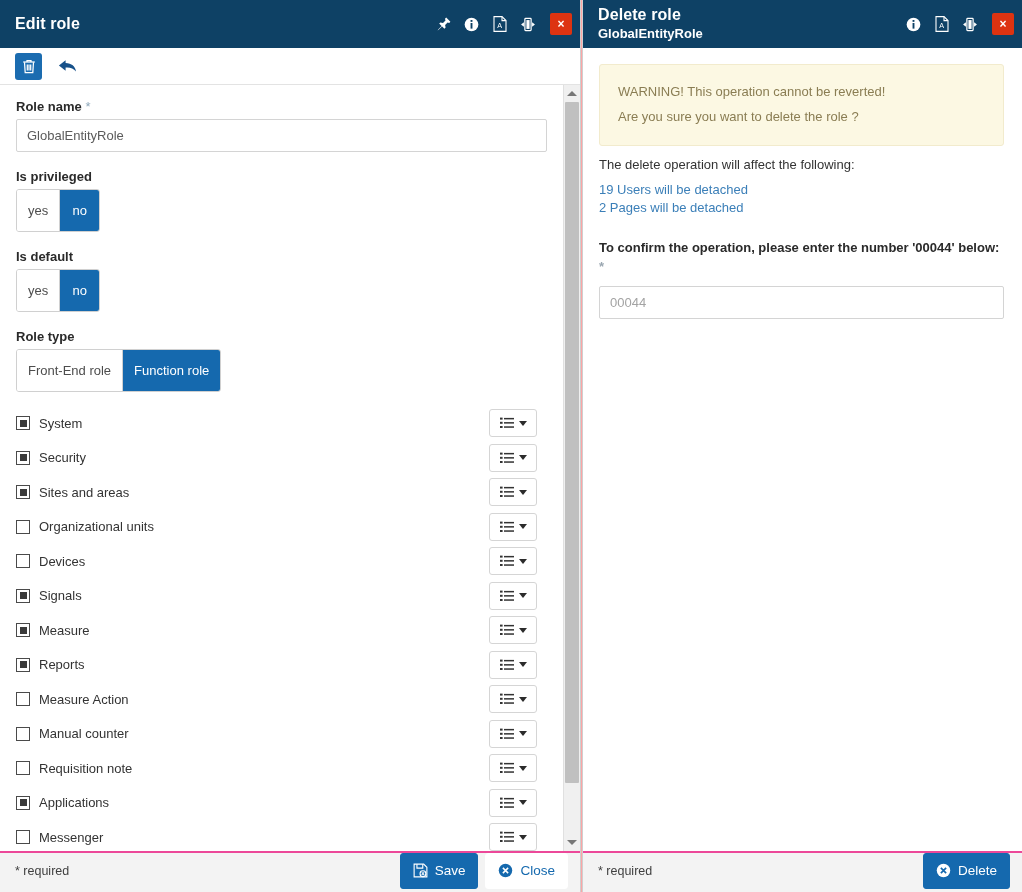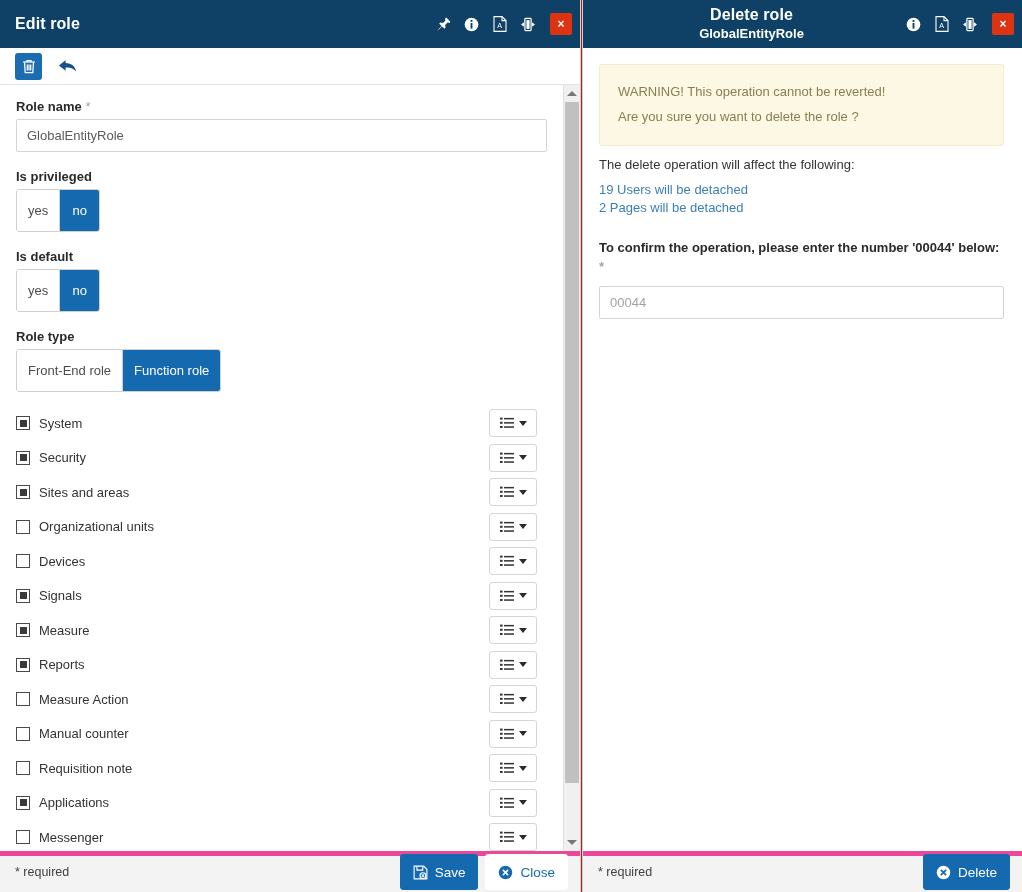--- a/index.html
+++ b/index.html
@@ -5,21 +5,21 @@
   * { box-sizing: border-box; }
   html, body {
     margin: 0; padding: 0;
     width: 1022px; height: 892px;
     background: #ffffff;
     font-family: "Liberation Sans", sans-serif;
     font-size: 13px;
     color: #333333;
     overflow: hidden;
   }
-  .app { position: relative; width: 1022px; height: 892px; display: flex; background: #b91c1c; }
+  .app { position: relative; width: 1022px; height: 892px; display: flex; background: #fca5a5; }
 
   
   .panel {
     background: #ffffff;
     display: flex;
     flex-direction: column;
     height: 892px;
     border: 1px solid #cfcfcf;
     position: relative;
   }
@@ -30,21 +30,21 @@
   .titlebar {
     background: #0e4165;
     color: #ffffff;
     height: 48px;
     flex: 0 0 48px;
     display: flex;
     align-items: center;
     padding: 0 8px 0 15px;
     position: relative;
   }
-  .titlebar.two-line { height: 48px; text-align: center; }
+  .titlebar.two-line { height: 48px; }
   .title-texts { display: flex; flex-direction: column; justify-content: center; flex: 1; line-height: 1.15; }
   .title-main { font-size: 16px; font-weight: bold; letter-spacing: 0.1px; }
   .title-sub  { font-size: 13px; font-weight: bold; margin-top: 2px; }
   .title-icons { display: flex; align-items: center; gap: 11px; }
   .ticon {
     width: 17px; height: 17px;
     display: flex; align-items: center; justify-content: center;
     color: #ffffff;
     cursor: pointer;
   }
@@ -210,21 +210,21 @@
     border-left: 4.5px solid transparent;
     border-right: 4.5px solid transparent;
     border-top: 5.5px solid #2b2b2b;
   }
 
   
   .footer {
     flex: 0 0 41px;
     height: 41px;
     background: #f3f3f3;
-    border-top: 5px solid #ec4899;
+    border-top: 2px solid #ec4899;
     display: flex;
     align-items: center;
     padding: 0 12px 4px 15px;
   }
   .foot-req { font-size: 12.5px; color: #3f3f3f; flex: 1 1 auto; }
   .btn {
     height: 36px;
     border-radius: 3px;
     display: inline-flex;
     align-items: center;

